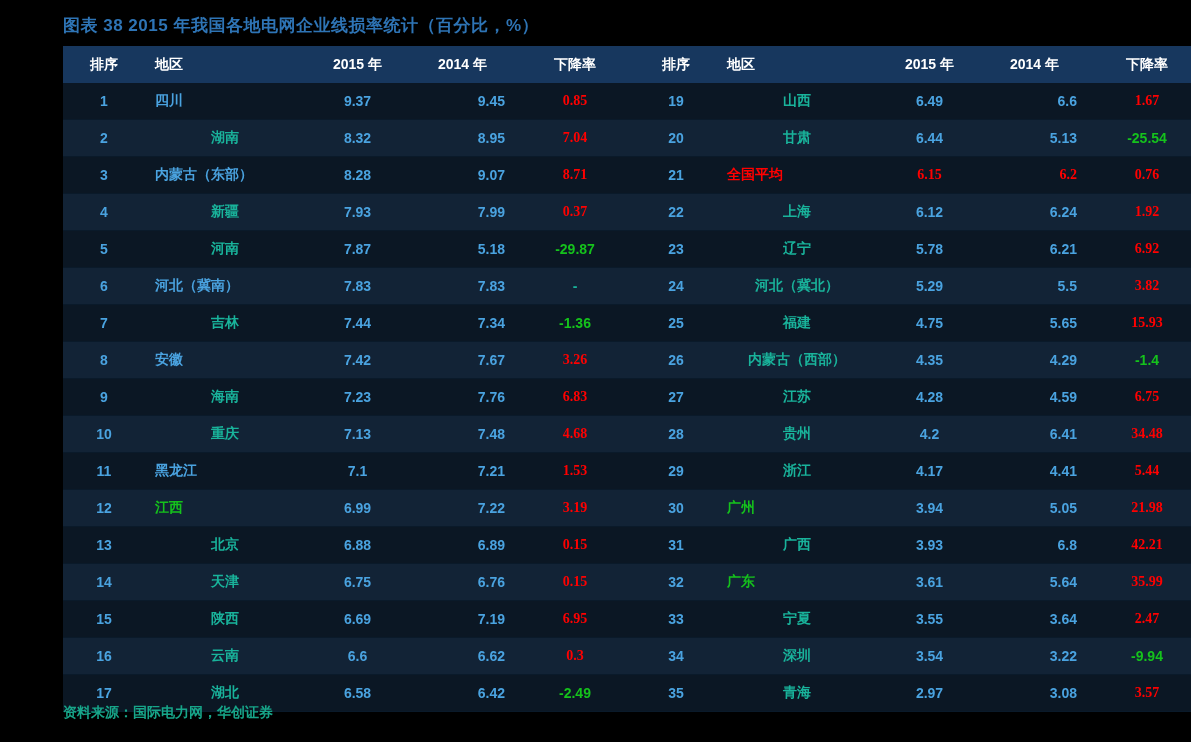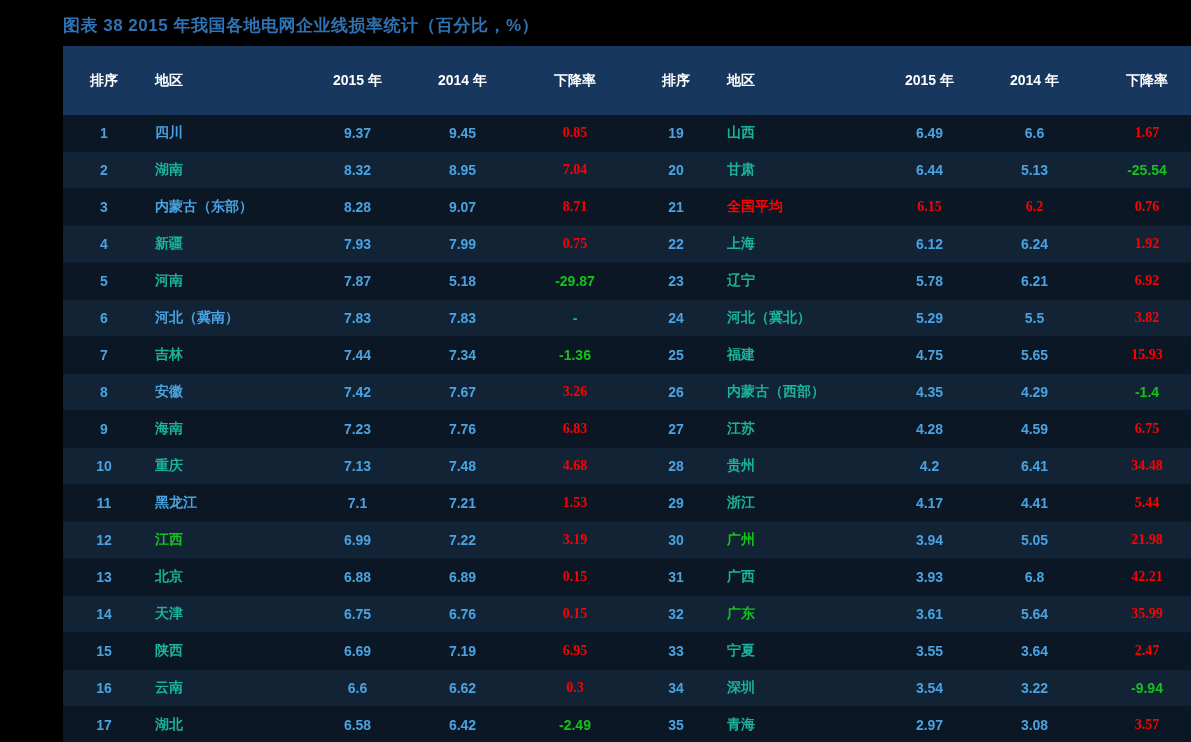--- a/index.html
+++ b/index.html
@@ -34,42 +34,42 @@
     border-collapse: collapse;
     width: 1065px;
     table-layout: fixed;
   }
   table.main th {
     background: #17375e;
     color: #ffffff;
     font-size: 14px;
     font-weight: bold;
     height: 37px;
-    padding: 16px 10px;
+    padding: 0 10px;
     text-align: left;
     border: none;
   }
   table.main th.c { text-align: center; }
   table.main td {
     height: 36px;
     font-size: 14px;
     font-weight: bold;
     padding: 0 10px;
     border-bottom: 1px solid #0a1a2a;
     border-right: none;
   }
   .rowA td { background: #0b1724; }
   .rowB td { background: #122336; }
   .col-rank { width: 62px; text-align: center; color: #4aa3e0; }
   .col-region { width: 140px; text-align: left; }
   .col-y15 { width: 85px; text-align: center; }
-  .col-y14 { width: 85px; text-align: center; }
+  .col-y14 { width: 85px; text-align: right; }
   .col-rate { width: 100px; text-align: center; }
   .green { color: #15c21c; }
-  .teal  { color: #19b39b; }
+  .teal  { color: #19b39b; text-align: center; }
   .blue  { color: #4aa3e0; }
   .red   { color: #ff0000; font-family: Liberation Serif, serif; }
   .source {
     position: absolute;
     left: 63px;
     top: 704px;
     font-size: 14px;
     font-weight: bold;
     color: #17a589;
     white-space: nowrap;
@@ -132,21 +132,21 @@
           <td class="col-region red">全国平均</td>
           <td class="col-y15 red">6.15</td>
           <td class="col-y14 red">6.2</td>
           <td class="col-rate red">0.76</td>
         </tr>
         <tr class="rowB">
           <td class="col-rank blue">4</td>
           <td class="col-region teal">新疆</td>
           <td class="col-y15 blue">7.93</td>
           <td class="col-y14 blue">7.99</td>
-          <td class="col-rate red">0.75</td>
+          <td class="col-rate red">0.37</td>
           <td class="col-rank blue">22</td>
           <td class="col-region teal">上海</td>
           <td class="col-y15 blue">6.12</td>
           <td class="col-y14 blue">6.24</td>
           <td class="col-rate red">1.92</td>
         </tr>
         <tr class="rowA">
           <td class="col-rank blue">5</td>
           <td class="col-region teal">河南</td>
           <td class="col-y15 blue">7.87</td>
@@ -298,13 +298,14 @@
           <td class="col-rate green">-2.49</td>
           <td class="col-rank blue">35</td>
           <td class="col-region teal">青海</td>
           <td class="col-y15 blue">2.97</td>
           <td class="col-y14 blue">3.08</td>
           <td class="col-rate red">3.57</td>
         </tr>
       </tbody>
   </table>
 
+  <div class="source">资料来源：国际电力网，华创证券</div>
 </div>
 
 </body></html>

